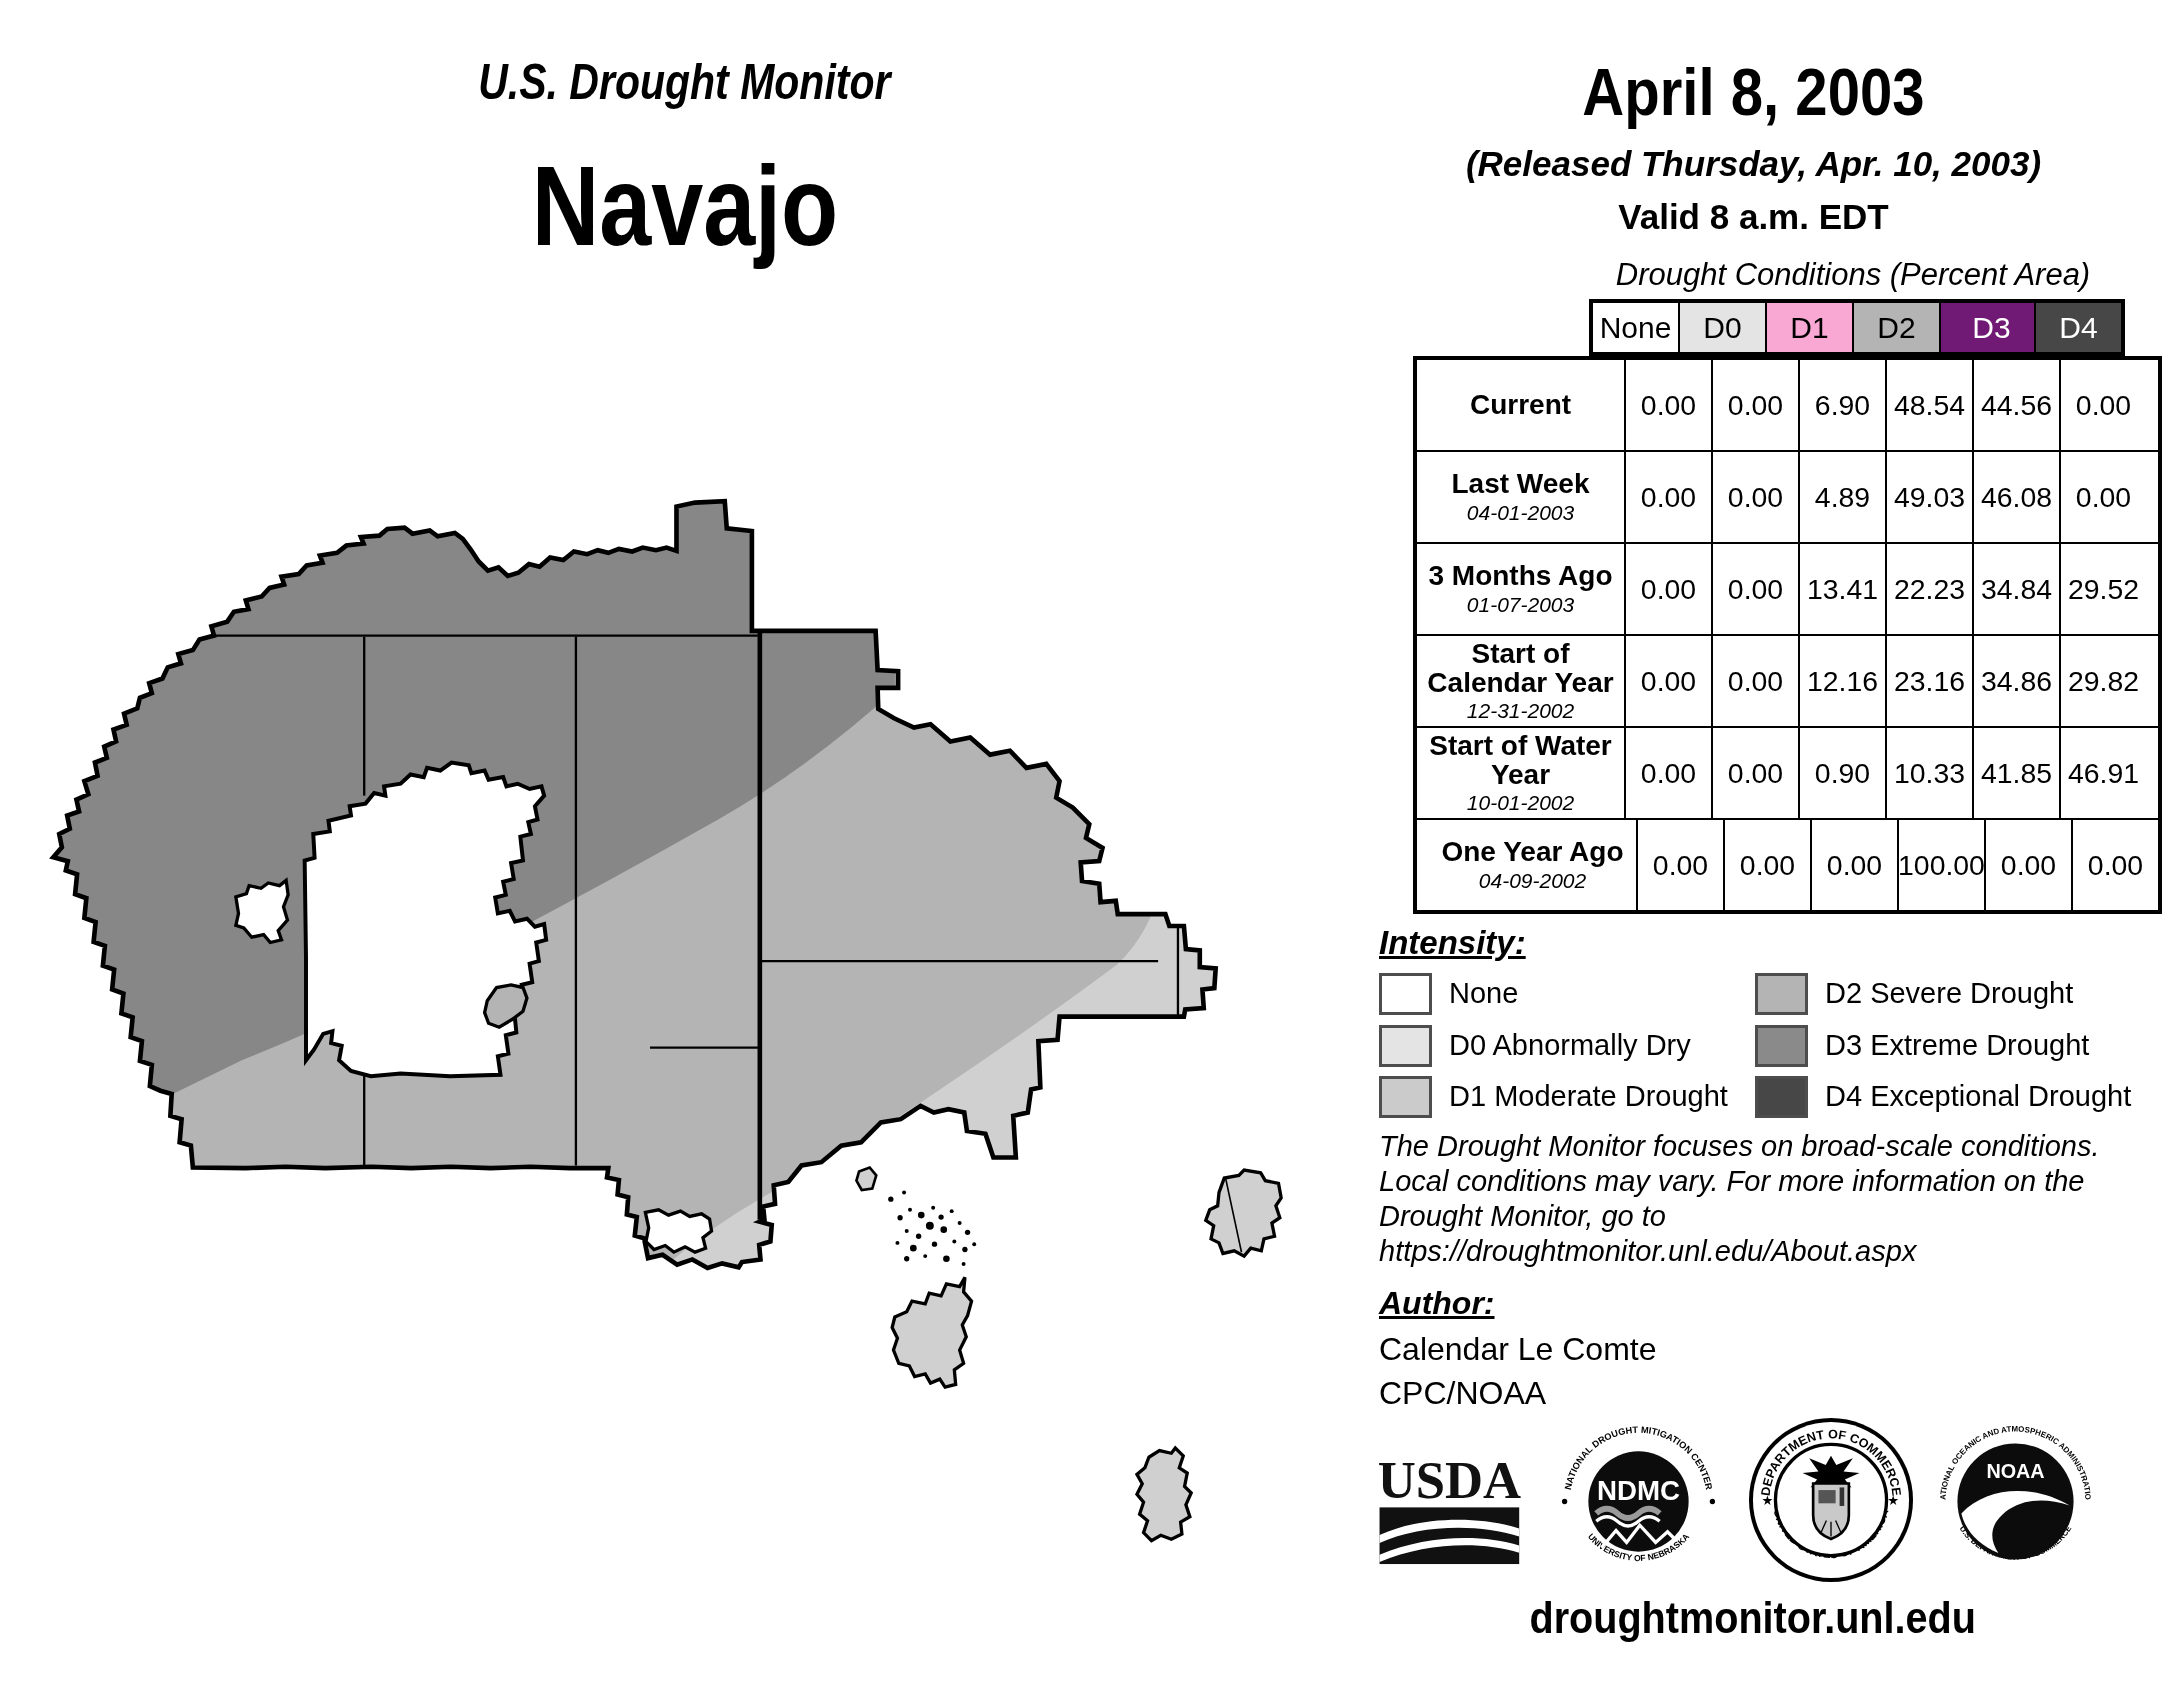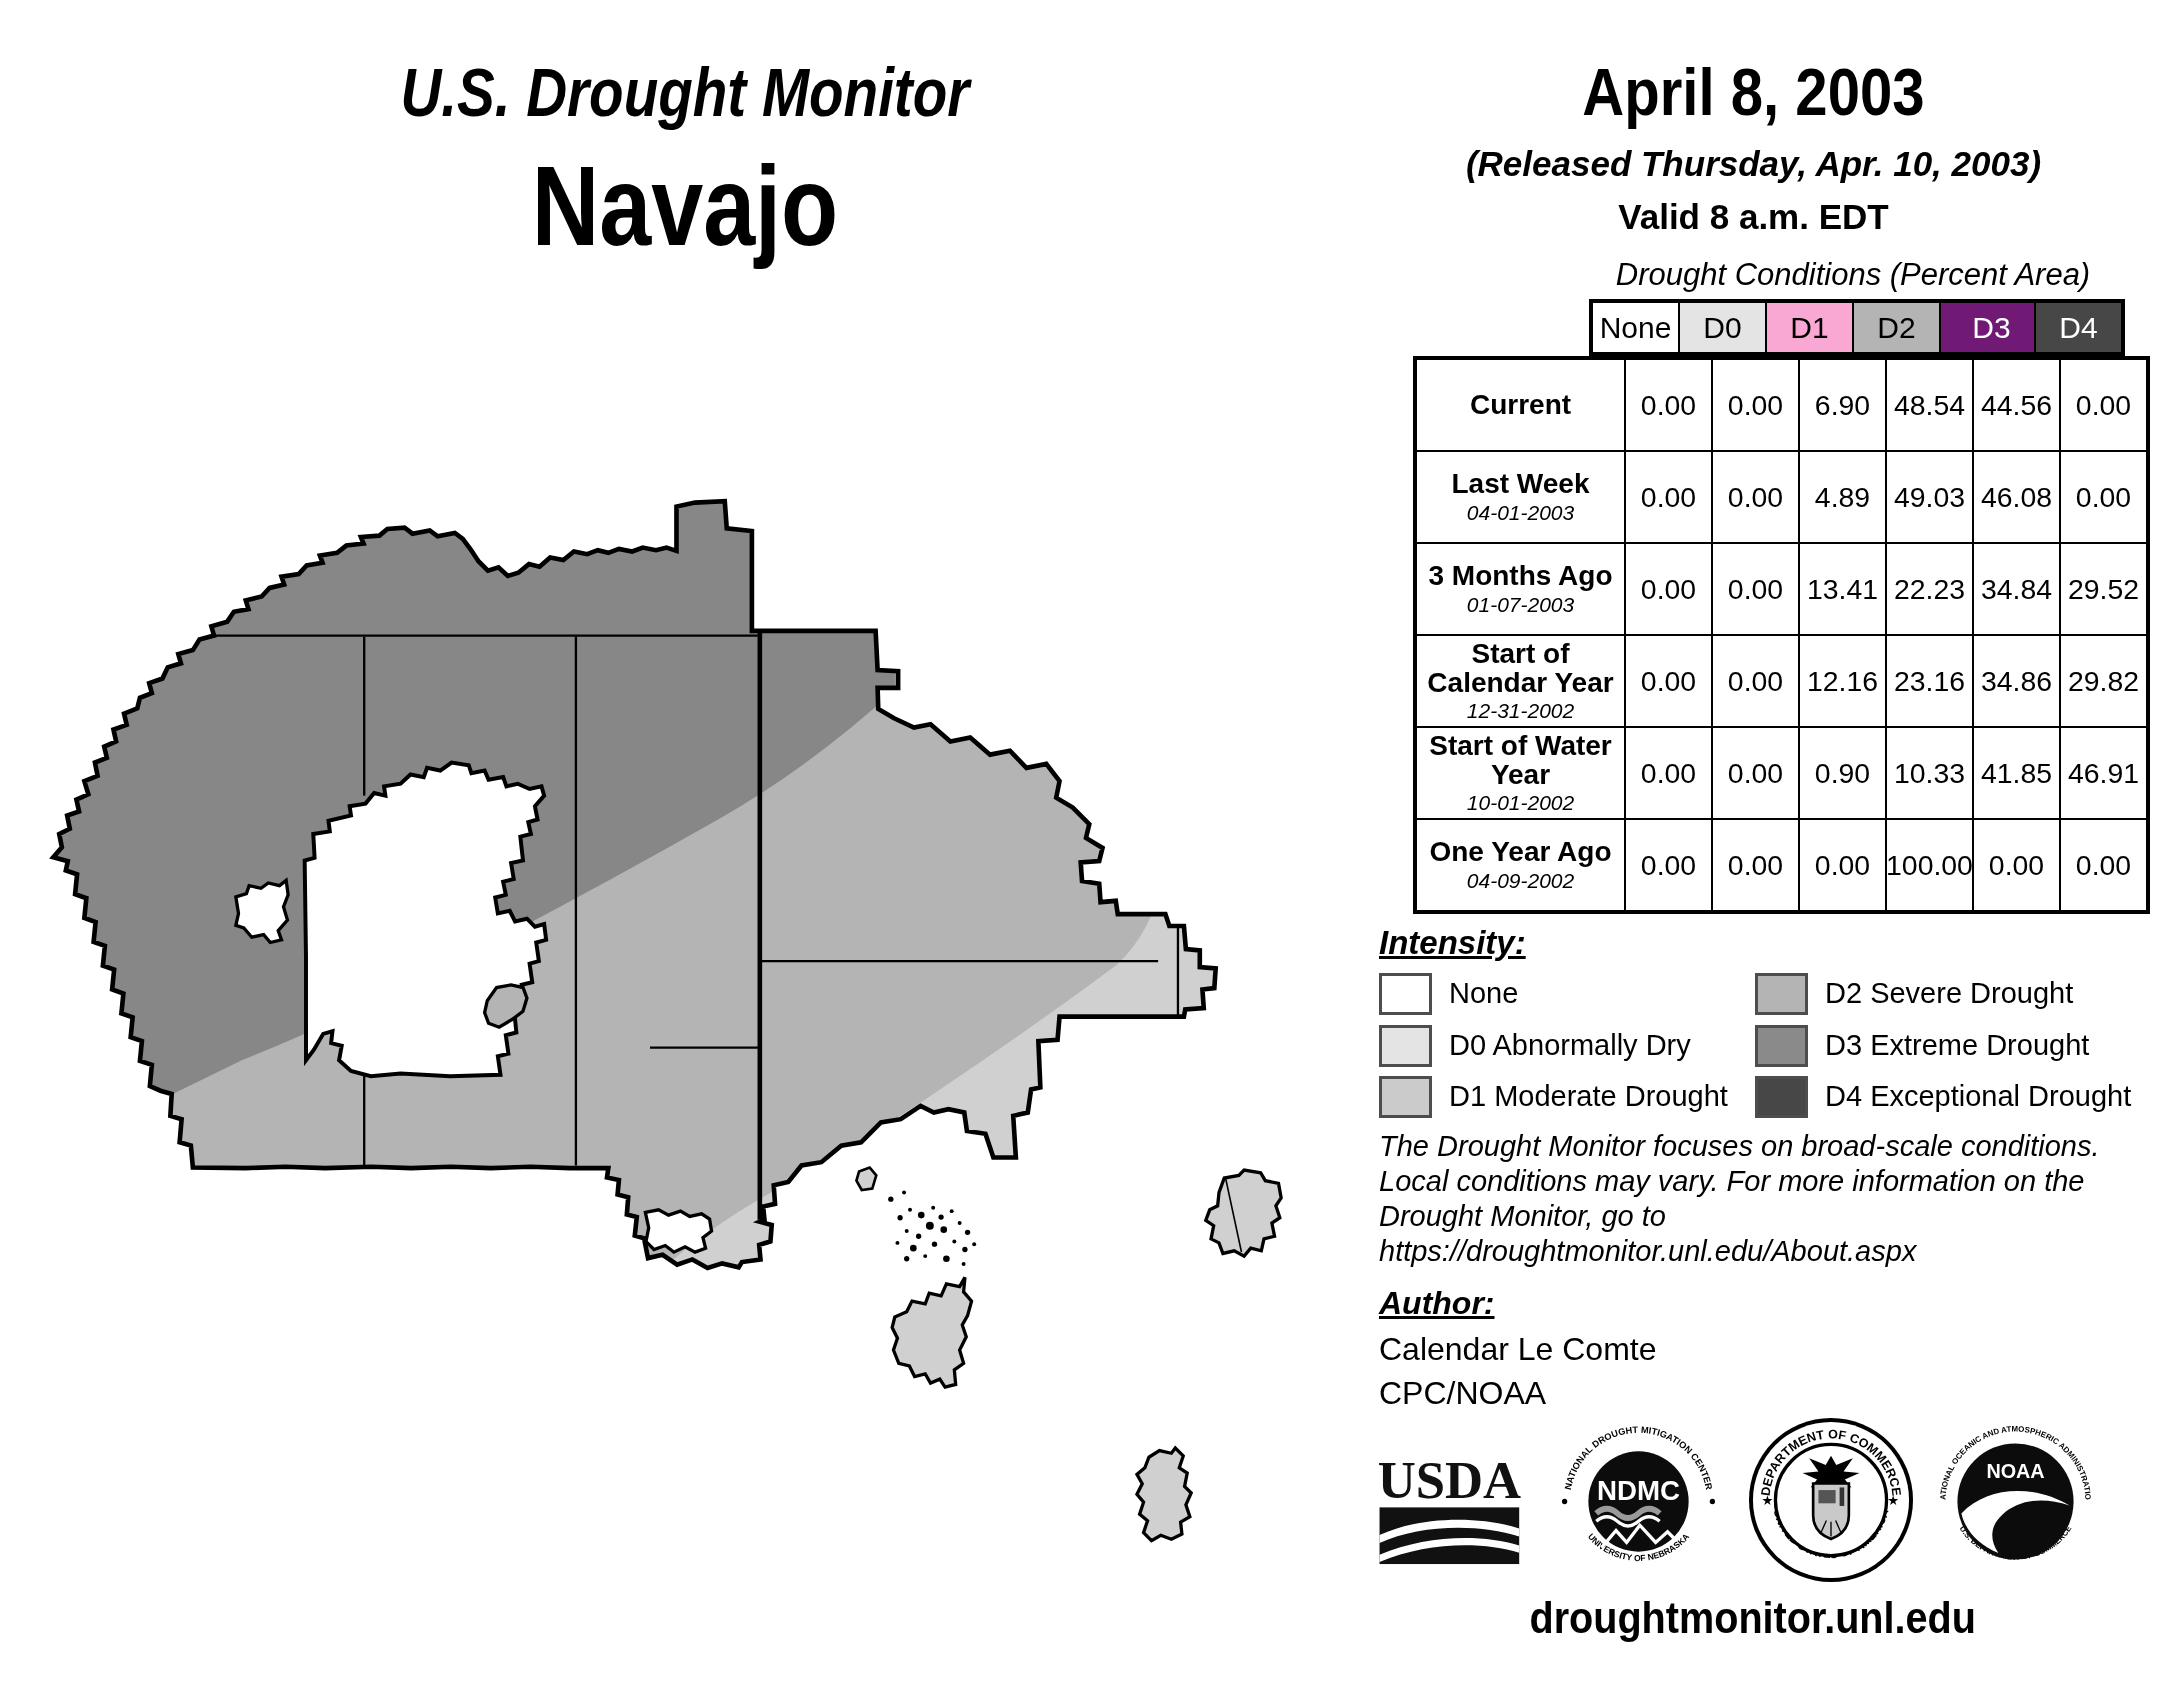--- a/index.html
+++ b/index.html
@@ -6,34 +6,34 @@
   body{
     width:2183px;height:1687px;background:#ffffff;position:relative;
     font-family:"Liberation Sans","DejaVu Sans",sans-serif;color:#000;
     overflow:hidden;
   }
   .abs{position:absolute;}
   .sx{display:inline-block;transform:scaleX(0.82);transform-origin:center;white-space:nowrap;}
   .sx9{display:inline-block;transform:scaleX(0.88);transform-origin:center;white-space:nowrap;}
   .center{text-align:center;}
   
-  .title-main{left:198px;top:53px;width:973px;font-size:69px;font-weight:bold;font-style:italic;}
+  .title-main{left:198px;top:53px;width:973px;font-size:50px;font-weight:bold;font-style:italic;}
   .title-region{left:198px;top:140px;width:973px;font-size:114px;font-weight:bold;}
   .date-main{left:1383px;top:54px;width:741px;font-size:66px;font-weight:bold;}
   .date-released{left:1383px;top:144px;width:741px;font-size:35px;font-weight:bold;font-style:italic;}
   .date-valid{left:1383px;top:197px;width:741px;font-size:35px;font-weight:bold;}
   .tbl-title{left:1522px;top:257px;width:662px;font-size:31px;font-style:italic;}
   
   .tbl-header{left:1589px;top:299px;display:flex;border:4px solid #000;background:#fff;}
   .hcell{width:85px;height:49px;border-right:2.6px solid #000;display:flex;align-items:center;justify-content:center;font-size:30px;}
   .hcell:last-child{border-right:none;}
   .hcell.lt{color:#fff;}
   .tbl-body{left:1379px;top:356px;border:4px solid #000;background:#fff;margin-left:34px;}
   .trow{display:flex;border-bottom:2.6px solid #000;}
-  .trow:last-child{border-bottom:none;}
+  .trow:last-child{border-bottom:none;padding-left:12px;}
   .lcell{width:207px;height:90px;border-right:2.6px solid #000;display:flex;flex-direction:column;align-items:center;justify-content:center;text-align:center;}
   .lcell .lab{font-size:28px;font-weight:bold;line-height:1.04;}
   .lcell .dat{font-size:21px;font-style:italic;margin-top:2.6px;}
   .vcell{width:85px;height:90px;border-right:2.6px solid #000;display:flex;align-items:center;justify-content:center;font-size:28.4px;}
   .vcell:last-child{border-right:none;}
   
   .intensity-h{left:1379px;top:924px;font-size:33px;font-style:italic;font-weight:bold;text-decoration:underline;}
   .leg-item{height:45px;display:flex;align-items:center;}
   .leg-swatch{width:53px;height:42px;border:3.3px solid #4d4d4d;box-sizing:border-box;flex:none;}
   .leg-label{font-size:29px;margin-left:17px;white-space:nowrap;}

